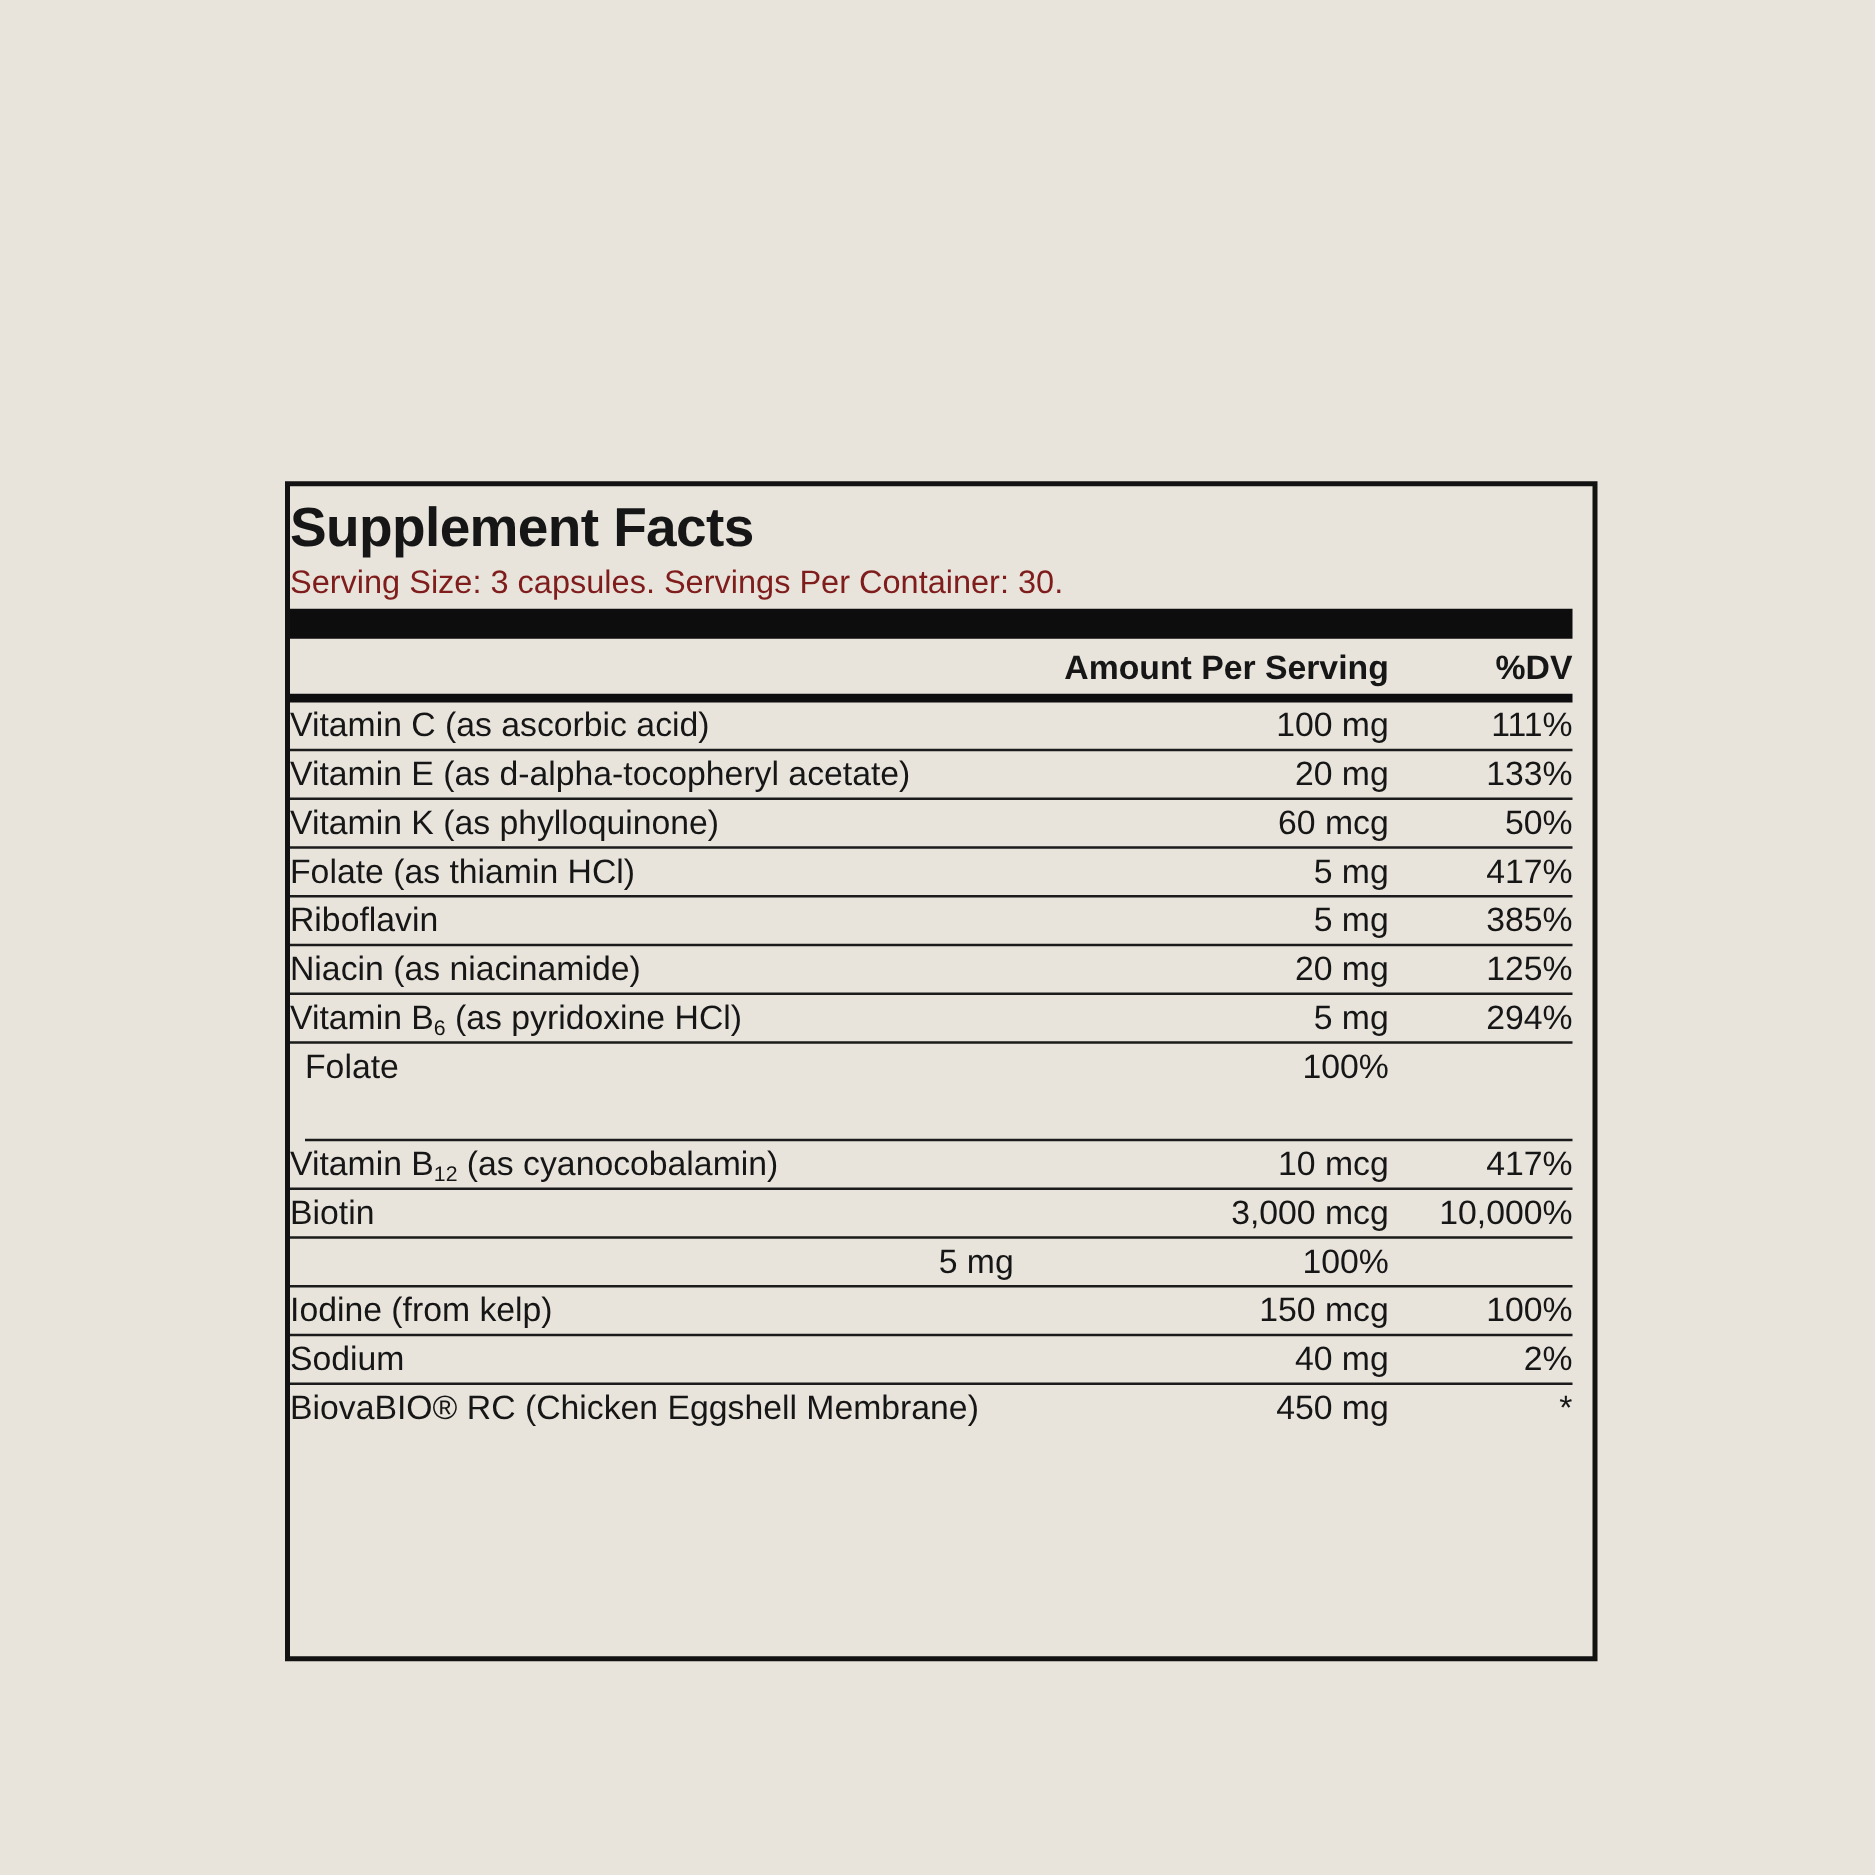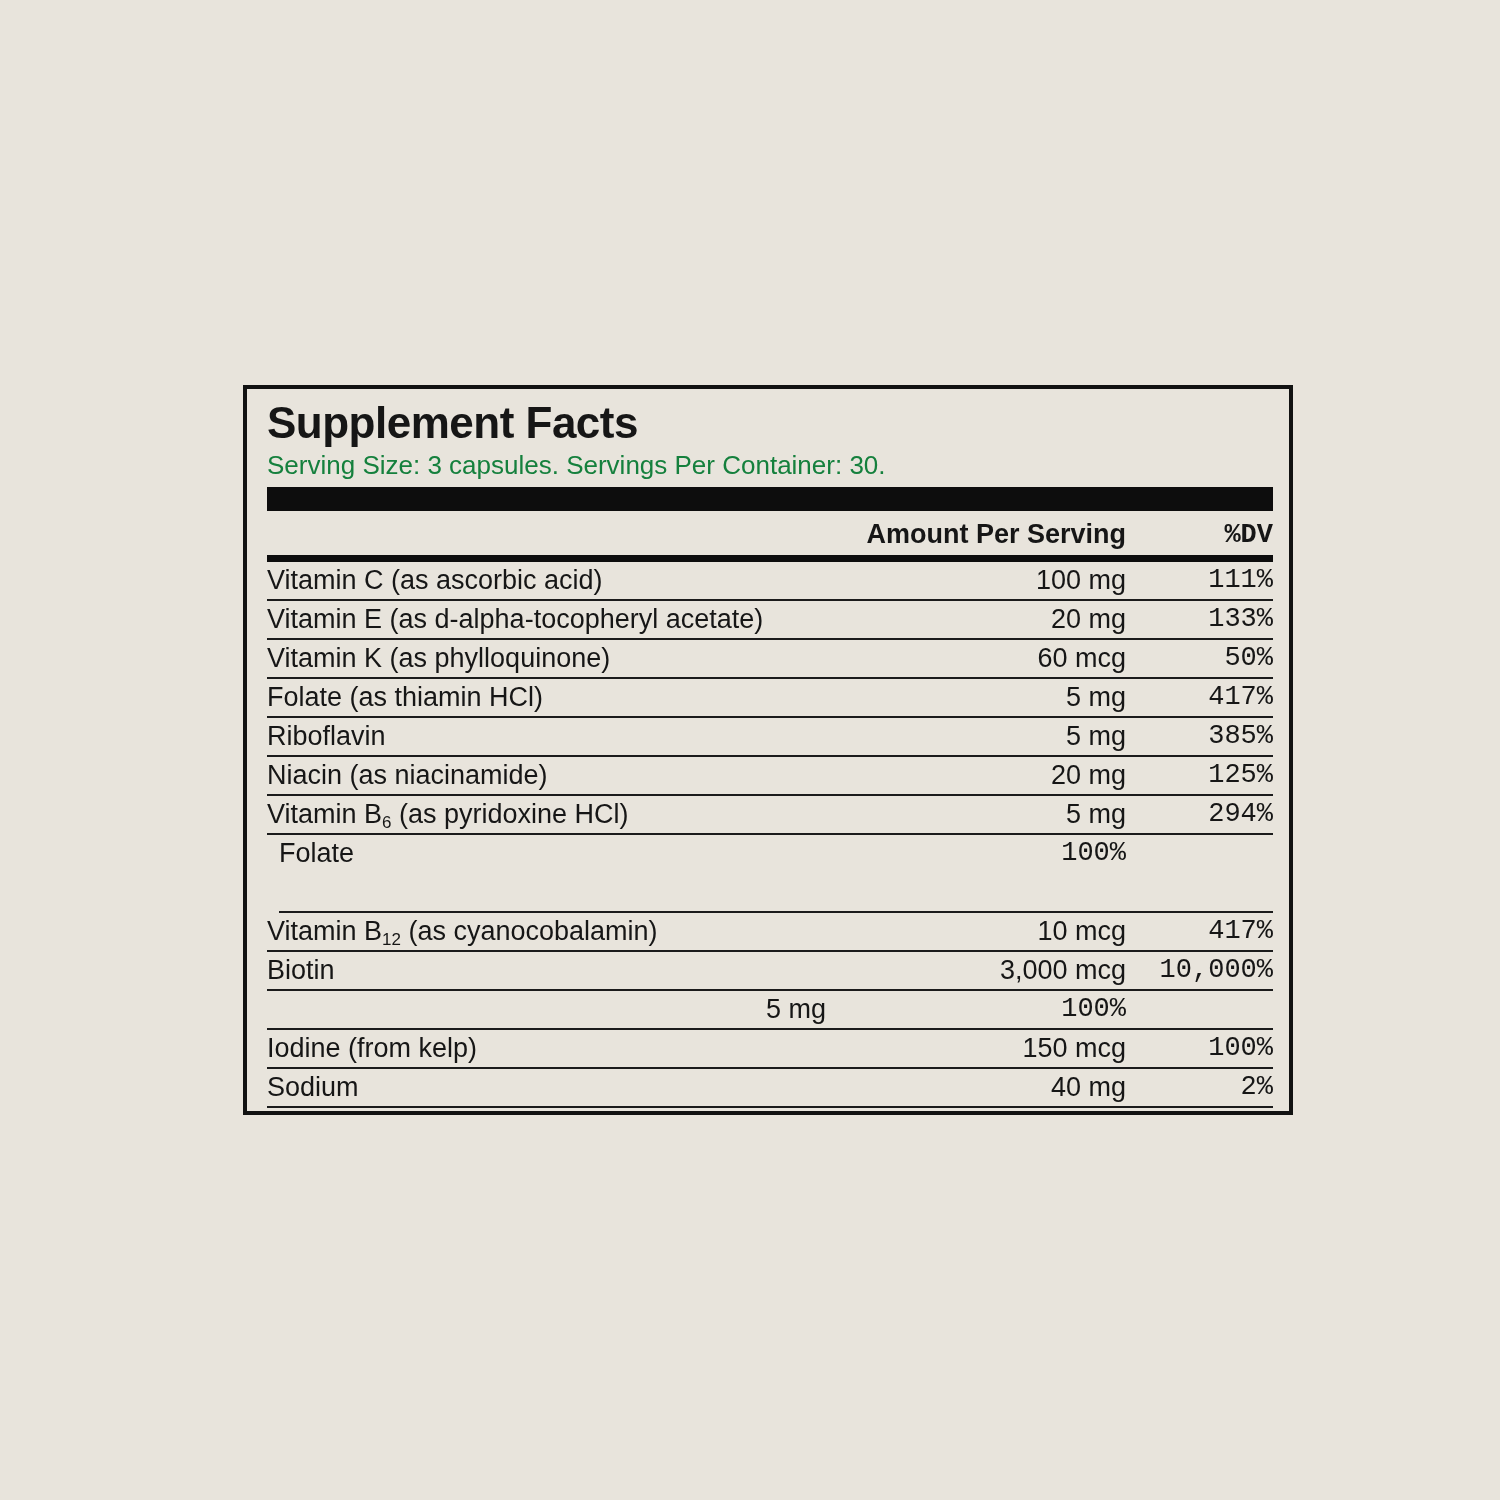--- a/index.html
+++ b/index.html
@@ -10,42 +10,42 @@
     width: 1500px;
     height: 1500px;
     position: relative;
     background: #e8e4dc;
     font-family: "Liberation Sans", "DejaVu Sans", sans-serif;
     color: #161616;
     overflow: hidden;
   }
   .facts-box {
     position: absolute;
-    left: 243px;
+    left: 228px;
     top: 385px;
     width: 1050px;
-    height: 730px;
+    height: 944px;
     box-sizing: border-box;
     border: 4px solid #121212;
     background: #e8e4dc;
-    padding: 8px 16px 0 20px;
+    padding: 8px 16px 0 0;
     overflow: hidden;
   }
   .facts-title {
     font-size: 44px;
     font-weight: bold;
     letter-spacing: -0.5px;
     line-height: 48px;
     margin-top: 2px;
   }
   .serving-info {
     font-size: 26px;
     line-height: 30px;
     margin-top: 3px;
-    color: #15803d;
+    color: #7f1d1d;
   }
   .thick-bar {
     height: 24px;
     background: #0d0d0d;
     margin-top: 7px;
   }
   .grid-row {
     display: grid;
     grid-template-columns: 1fr 300px 147px;
     column-gap: 0;
@@ -54,21 +54,21 @@
     font-weight: bold;
     font-size: 27px;
     align-items: end;
     padding: 8px 0 5px 0;
   }
   .header-underline {
     height: 7px;
     background: #0d0d0d;
   }
   .col-amount { text-align: right; }
-  .col-dv { text-align: right; font-family: Liberation Mono, monospace; }
+  .col-dv { text-align: right; }
   .rows-container .row {
     font-size: 27px;
     line-height: 31px;
     min-height: 35px;
     align-items: center;
     border-bottom: 2px solid #1b1b1b;
     padding: 1px 0 1px 0;
   }
   .rows-container .row:last-child {
     border-bottom: none;

